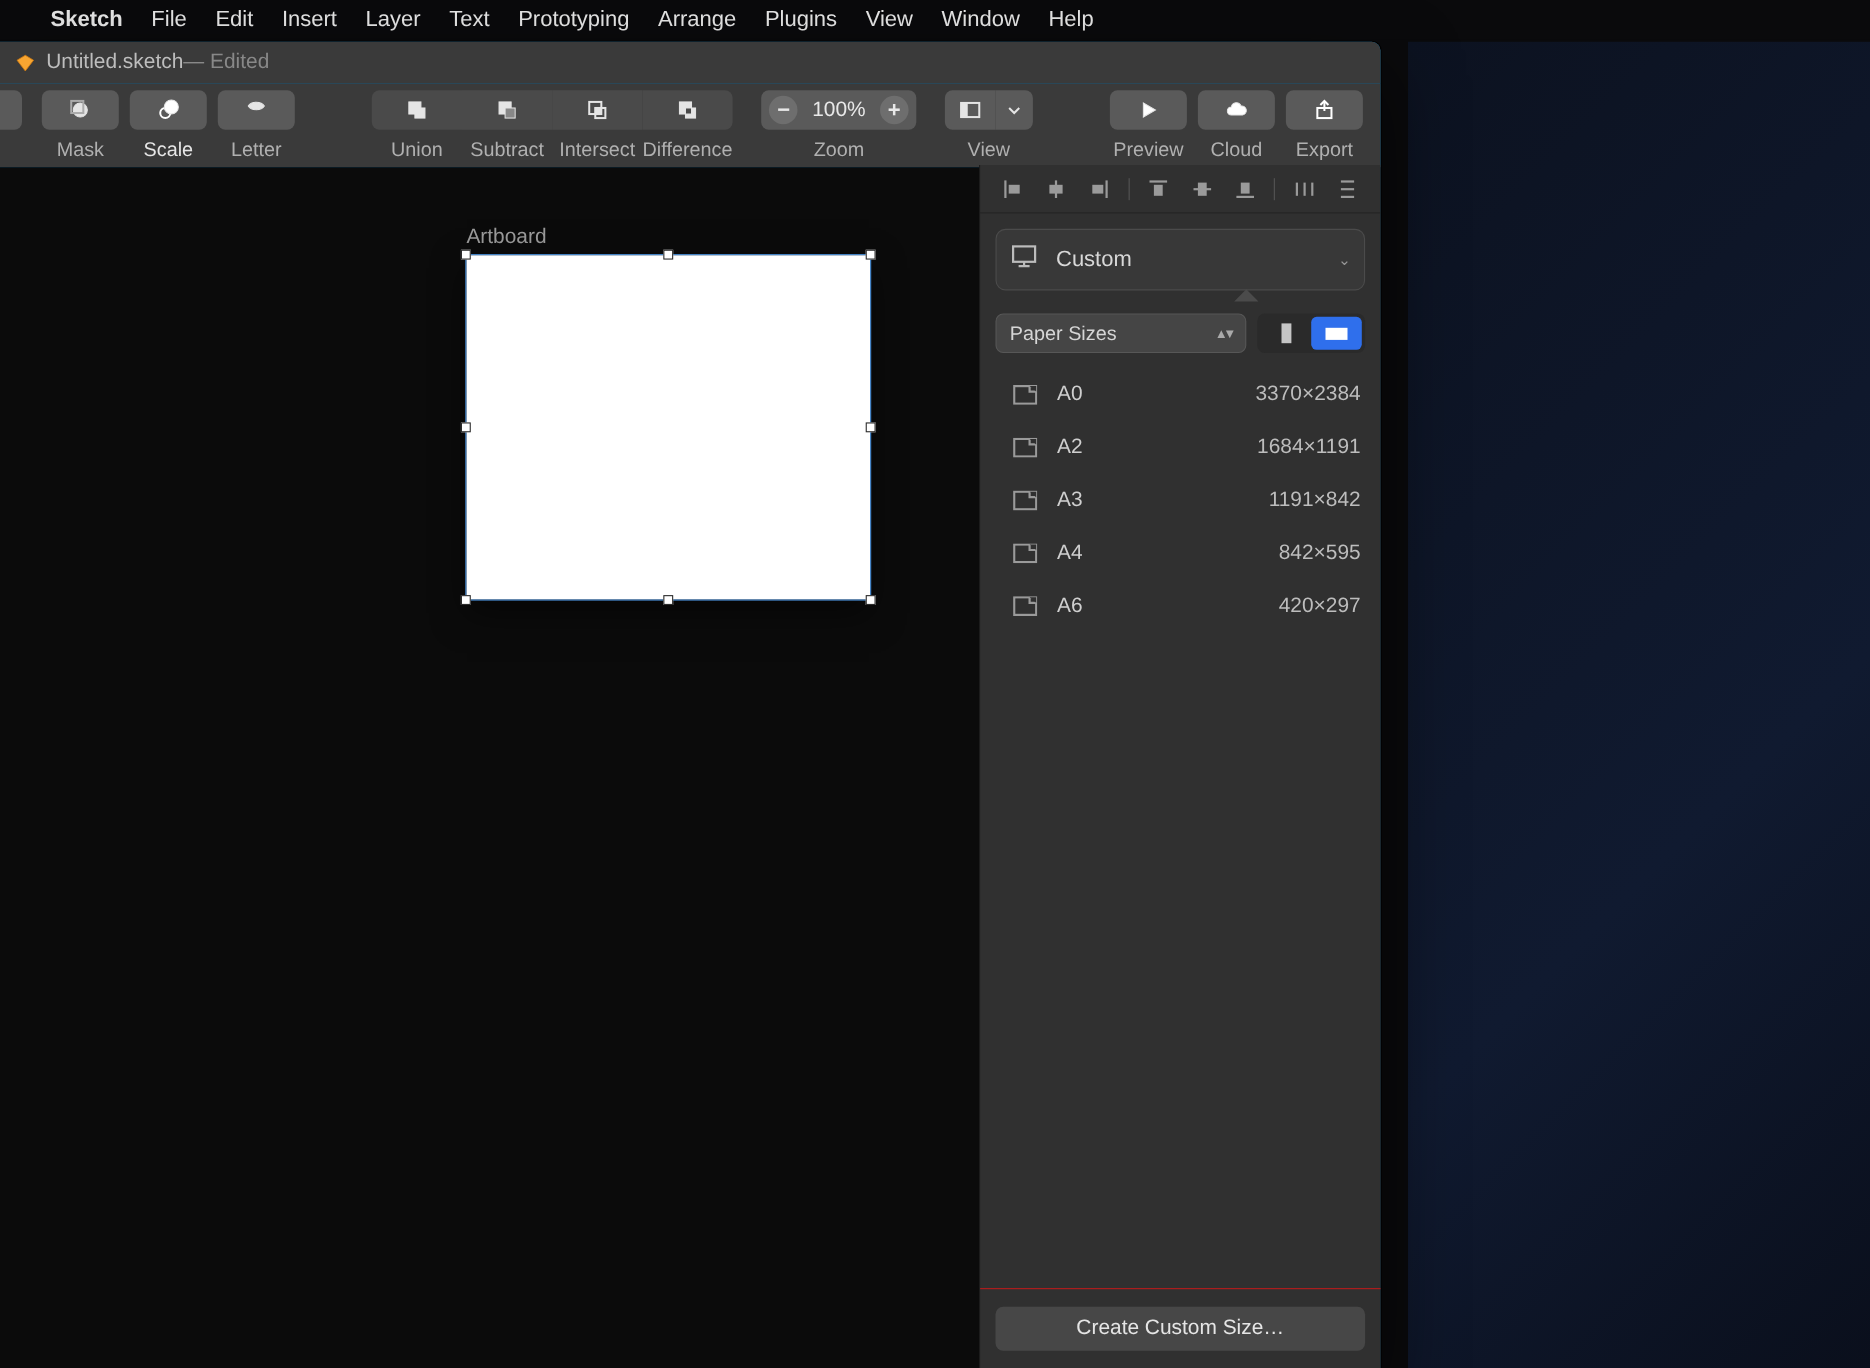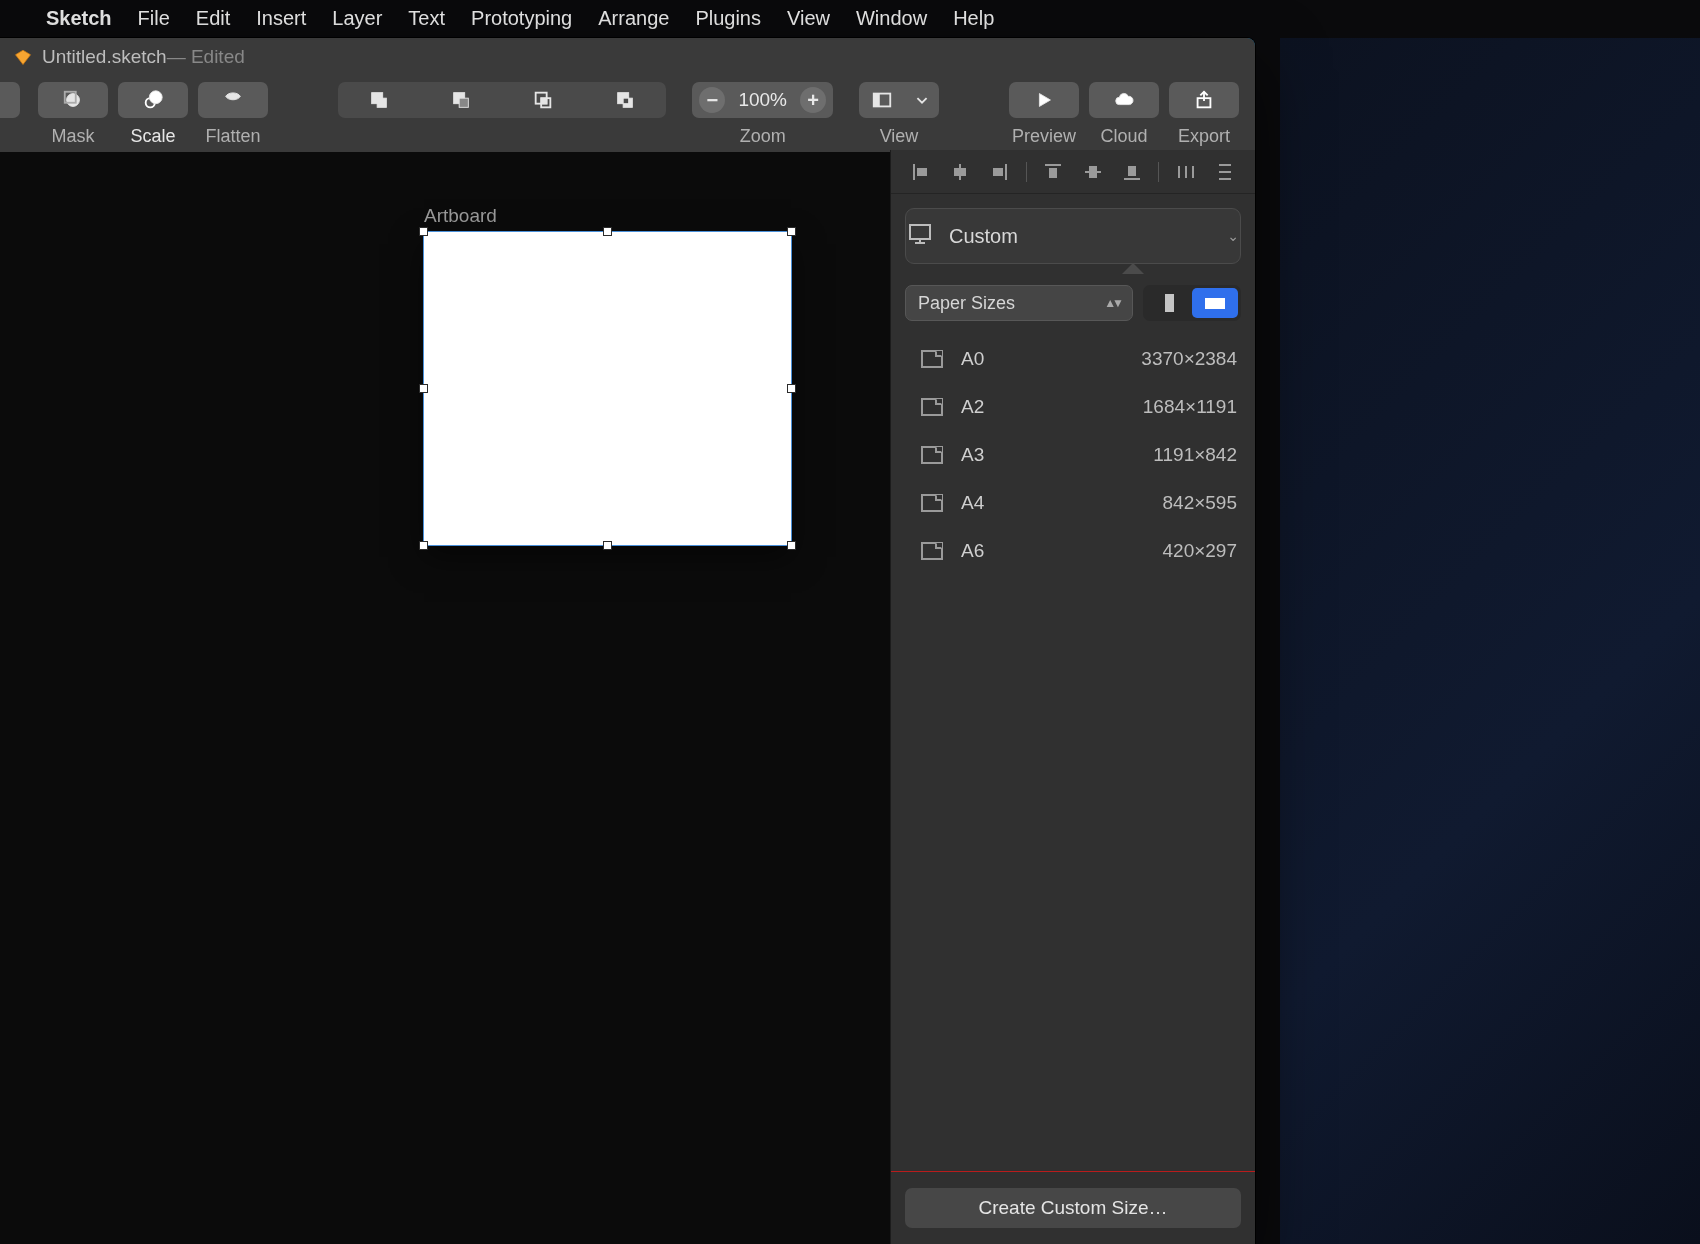--- a/index.html
+++ b/index.html
@@ -47,21 +47,21 @@
   .h-w{ left:-5px; top:calc(50% - 5px);} .h-e{ right:-5px; top:calc(50% - 5px);}
   .h-sw{ left:-5px; bottom:-5px;} .h-s{ left:calc(50% - 5px); bottom:-5px;} .h-se{ right:-5px; bottom:-5px;}
 
   
   .inspector { position:absolute; top:150px; left:890px; width:365px; height:1094px; background:#303030; border-left:1px solid #1c1c1c; display:flex; flex-direction:column; }
   .align-row { height:44px; display:flex; align-items:center; justify-content:space-around; padding:0 10px; border-bottom:1px solid #242424;}
   .align-row .sep { width:1px; height:20px; background:#555;}
   .align-btn { width:26px; height:26px; display:flex; align-items:center; justify-content:center; }
   .align-btn svg{ fill:#9a9a9a; }
 
-  .preset-select { margin:14px 14px 0 14px; height:56px; background:#383838; border:1px solid #4b4b4b; border-radius:9px; display:flex; align-items:center; padding:0 1px; gap:16px; color:#d8d8d8; font-size:20px;}
+  .preset-select { margin:14px 14px 0 14px; height:56px; background:#383838; border:1px solid #4b4b4b; border-radius:9px; display:flex; align-items:center; padding:0 12px; gap:16px; color:#d8d8d8; font-size:20px;}
   .preset-select .chev { margin-left:auto; font-size:14px; color:#999;}
   .pointer-notch { width:0; height:0; margin:0 auto; border-left:11px solid transparent; border-right:11px solid transparent; border-bottom:11px solid #4b4b4b; transform:translateX(60px) translateY(-1px);}
   .sub-row { display:flex; align-items:center; gap:10px; padding:10px 14px 14px 14px;}
   .dropdown { flex:1; height:36px; background:#454545; border:1px solid #575757; border-radius:7px; display:flex; align-items:center; padding:0 12px; font-size:18px; color:#d6d6d6;}
   .dropdown .updown{ margin-left:auto; font-size:12px; color:#aaa; letter-spacing:-4px;}
   .orient-toggle { display:flex; background:#2a2a2a; border-radius:7px; padding:3px;}
   .orient-btn{ width:46px; height:30px; border-radius:5px; display:flex; align-items:center; justify-content:center;}
   .orient-btn.active{ background:#2f6fec;}
   .orient-btn .shape{ background:#c5c5c5;}
   .orient-btn .portrait{ width:9px; height:18px;}
@@ -139,21 +139,21 @@
         </div>
       <span class="tool-label" style="color:#e6e6e6">Scale</span>
     </div>
     <div style="width:10px"></div>
     <div class="tool-section">
       <div class="tool-btn">
           <svg viewBox="0 0 24 24">
             <path d="M4 8c3-5 13-5 16 0-3 5-13 5-16 0z" fill="#e5e5e5"></path>
           </svg>
         </div>
-      <span class="tool-label">Flatten</span>
+      <span class="tool-label">Letter</span>
     </div>
 
     <div style="width:70px"></div>
 
     <div class="tool-section">
       <div class="tool-segmented">
         <div class="tool-btn dark">
             <svg viewBox="0 0 24 24">
               <rect x="4" y="4" width="12" height="12" fill="#e5e5e5"></rect>
               <rect x="10" y="10" width="10" height="10" fill="#e5e5e5"></rect>
@@ -172,20 +172,26 @@
               <rect x="10" y="10" width="6" height="6" fill="#e5e5e5"></rect>
             </svg>
           </div>
         <div class="tool-btn dark">
             <svg viewBox="0 0 24 24">
               <rect x="4" y="4" width="12" height="12" fill="#e5e5e5"></rect>
               <rect x="10" y="10" width="10" height="10" fill="#e5e5e5"></rect>
               <rect x="10" y="10" width="6" height="6" fill="#4a4a4a"></rect>
             </svg>
           </div>
+      </div>
+      <div class="tool-labels-row">
+        <span>Union</span>
+        <span>Subtract</span>
+        <span>Intersect</span>
+        <span>Difference</span>
       </div>
     </div>
 
     <div class="flex-spacer"></div>
 
     <div class="tool-section" style="margin-right:26px;">
       <div class="zoom-seg">
         <div class="circle">−</div>
         <span class="zoom-val">100%</span>
         <div class="circle">+</div>

